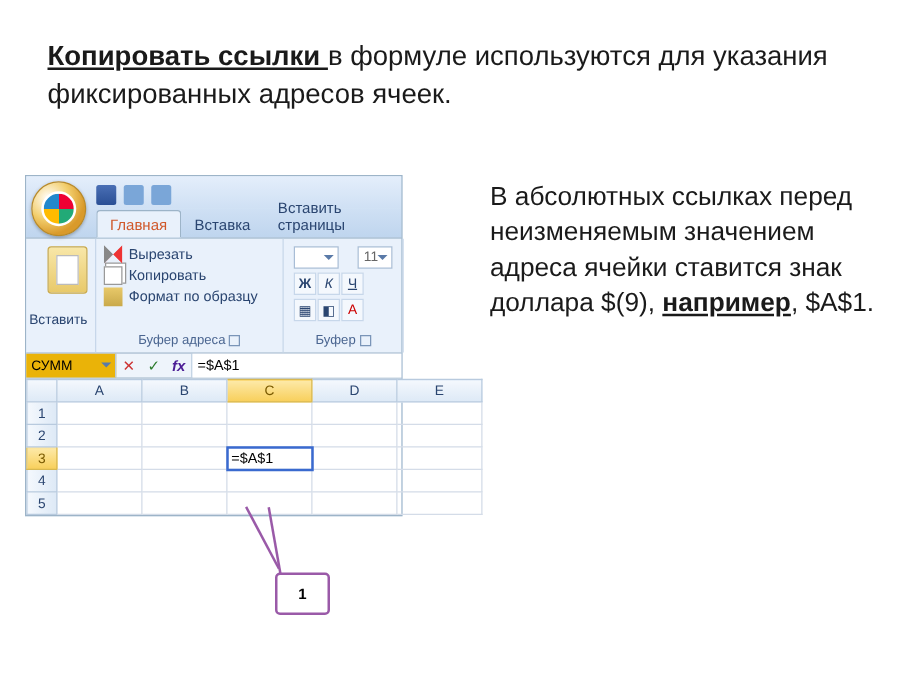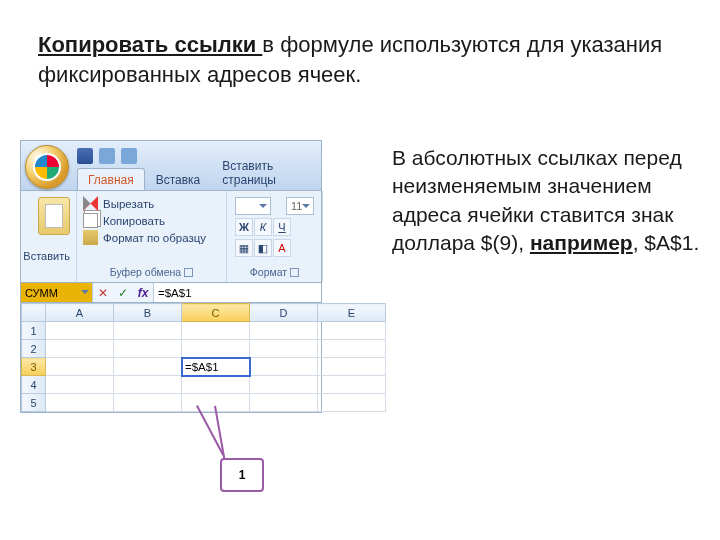--- a/index.html
+++ b/index.html
@@ -248,21 +248,21 @@
         <div class="clip-row">
             <span class="ci copy"></span>
             <span>Копировать</span>
           </div>
         <div class="clip-row">
             <span class="ci brush"></span>
             <span>Формат по образцу</span>
           </div>
       </div>
       <div class="grp-label">
-          <span>Буфер обмена</span>
+          <span>Буфер адреса</span>
           <span class="launcher"></span>
         </div>
     </div>
     <div class="ribbon-group grp-font">
       <div class="font-controls">
         <div class="font-row">
           <div class="combo name"></div>
           <div class="combo size">11</div>
         </div>
         <div class="btnrow">
@@ -276,21 +276,21 @@
               <u>Ч</u>
             </div>
         </div>
         <div class="btnrow">
           <div class="fbtn">▦</div>
           <div class="fbtn">◧</div>
           <div class="fbtn" style="color:#c00">A</div>
         </div>
       </div>
       <div class="grp-label">
-          <span>Формат</span>
+          <span>Буфер</span>
           <span class="launcher"></span>
         </div>
     </div>
   </div>
   <div class="formula-bar">
     <div class="namebox">СУММ</div>
     <div class="fx-btns">
       <div class="fx-btn cancel">✕</div>
       <div class="fx-btn ok">✓</div>
       <div class="fx-btn fx">fx</div>

